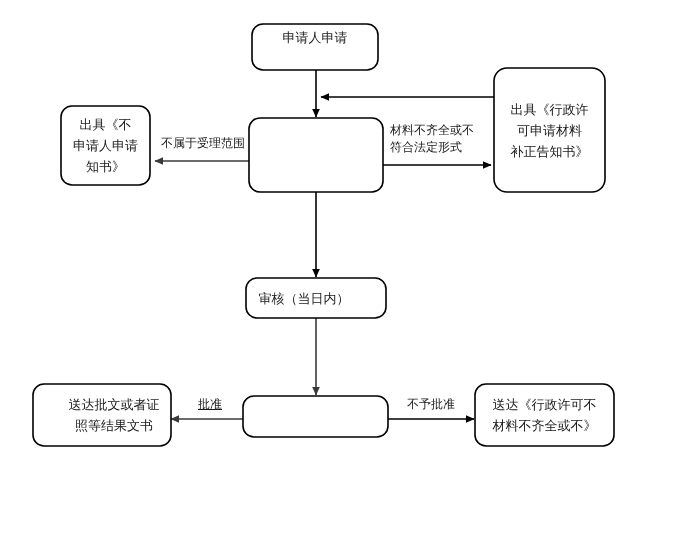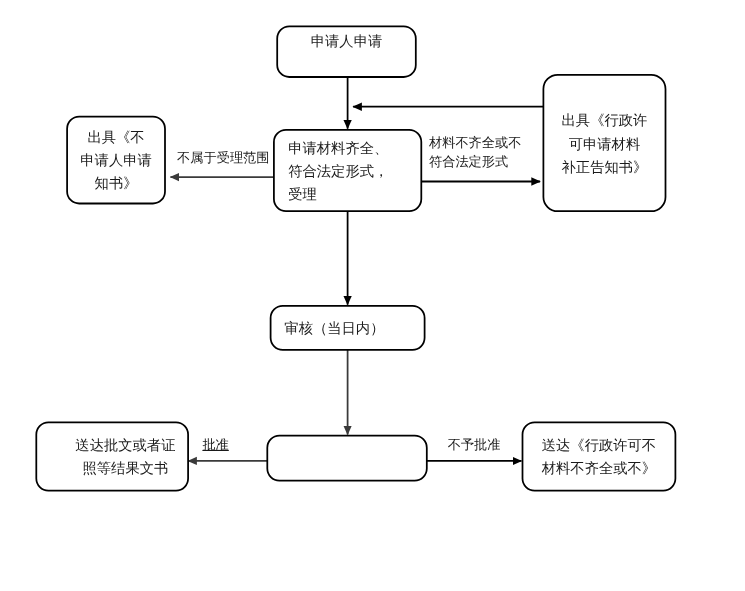--- a/index.html
+++ b/index.html
@@ -117,23 +117,20 @@
 
     <rect class="node-rect" x="243" y="396" width="145" height="41" rx="11" ry="11"></rect>
 
     <rect class="node-rect" x="33" y="384" width="138" height="62" rx="11" ry="11"></rect>
 
     <rect class="node-rect" x="475" y="384" width="139" height="62" rx="11" ry="11"></rect>
   </svg>
 
   <div class="node-text center-align" style="left:252px; top:8px; width:126px; height:58px;">申请人申请</div>
 
-  <div class="node-text left-align" style="left:262px; top:118px; width:122px; height:74px;">申请材料齐全、
-符合法定形式，
-受理</div>
 
   <div class="node-text center-align" style="left:61px; top:106px; width:89px; height:79px;">出具《不
 申请人申请
 知书》</div>
 
   <div class="node-text center-align" style="left:494px; top:68px; width:111px; height:124px;">出具《行政许
 可申请材料
 补正告知书》</div>
 
   <div class="node-text center-align" style="left:246px; top:278px; width:116px; height:40px;">审核（当日内）</div>
@@ -143,17 +140,17 @@
 照等结果文书</div>
 
   <div class="node-text center-align" style="left:475px; top:384px; width:139px; height:62px;">送达《行政许可不
 材料不齐全或不》</div>
 
   <div class="edge-label la-center" style="left:155px; top:135px; width:96px;">不属于受理范围</div>
 
   <div class="edge-label la-left" style="left:390px; top:122px; width:100px;">材料不齐全或不
 符合法定形式</div>
 
-  <div class="edge-label la-center" style="left:163px; top:396px; width:66px;text-decoration:underline;">批准</div>
+  <div class="edge-label la-center" style="left:177px; top:396px; width:66px;text-decoration:underline;">批准</div>
 
   <div class="edge-label la-center" style="left:392px; top:396px; width:78px;">不予批准</div>
 
 </div>
 
 </body></html>

